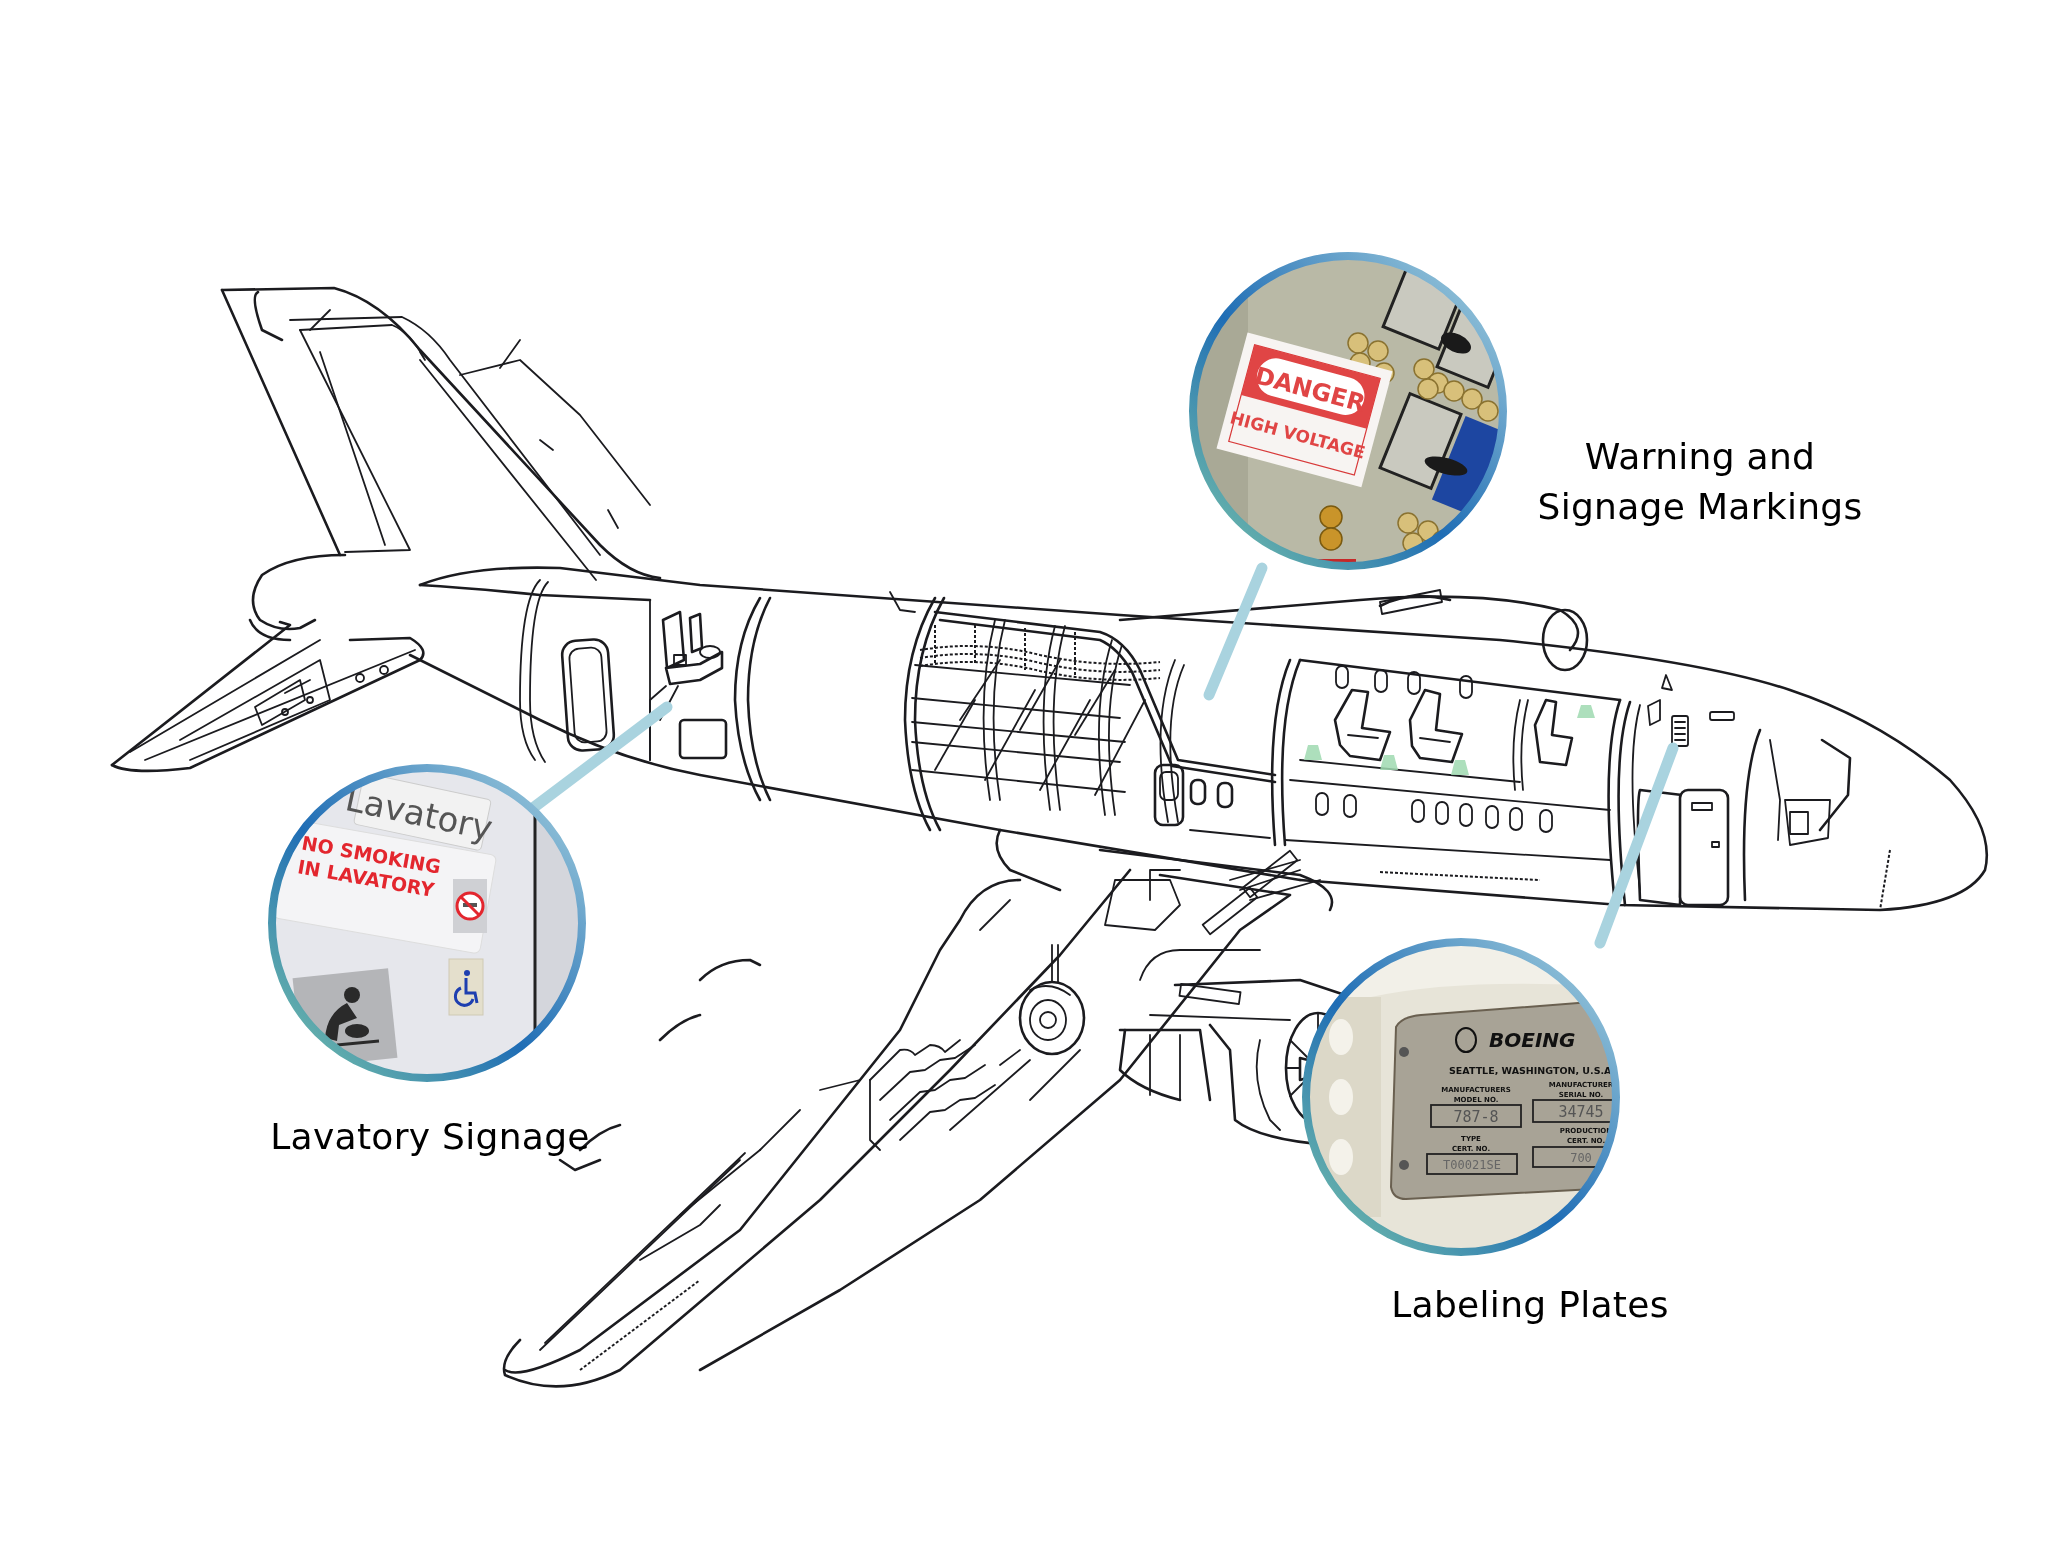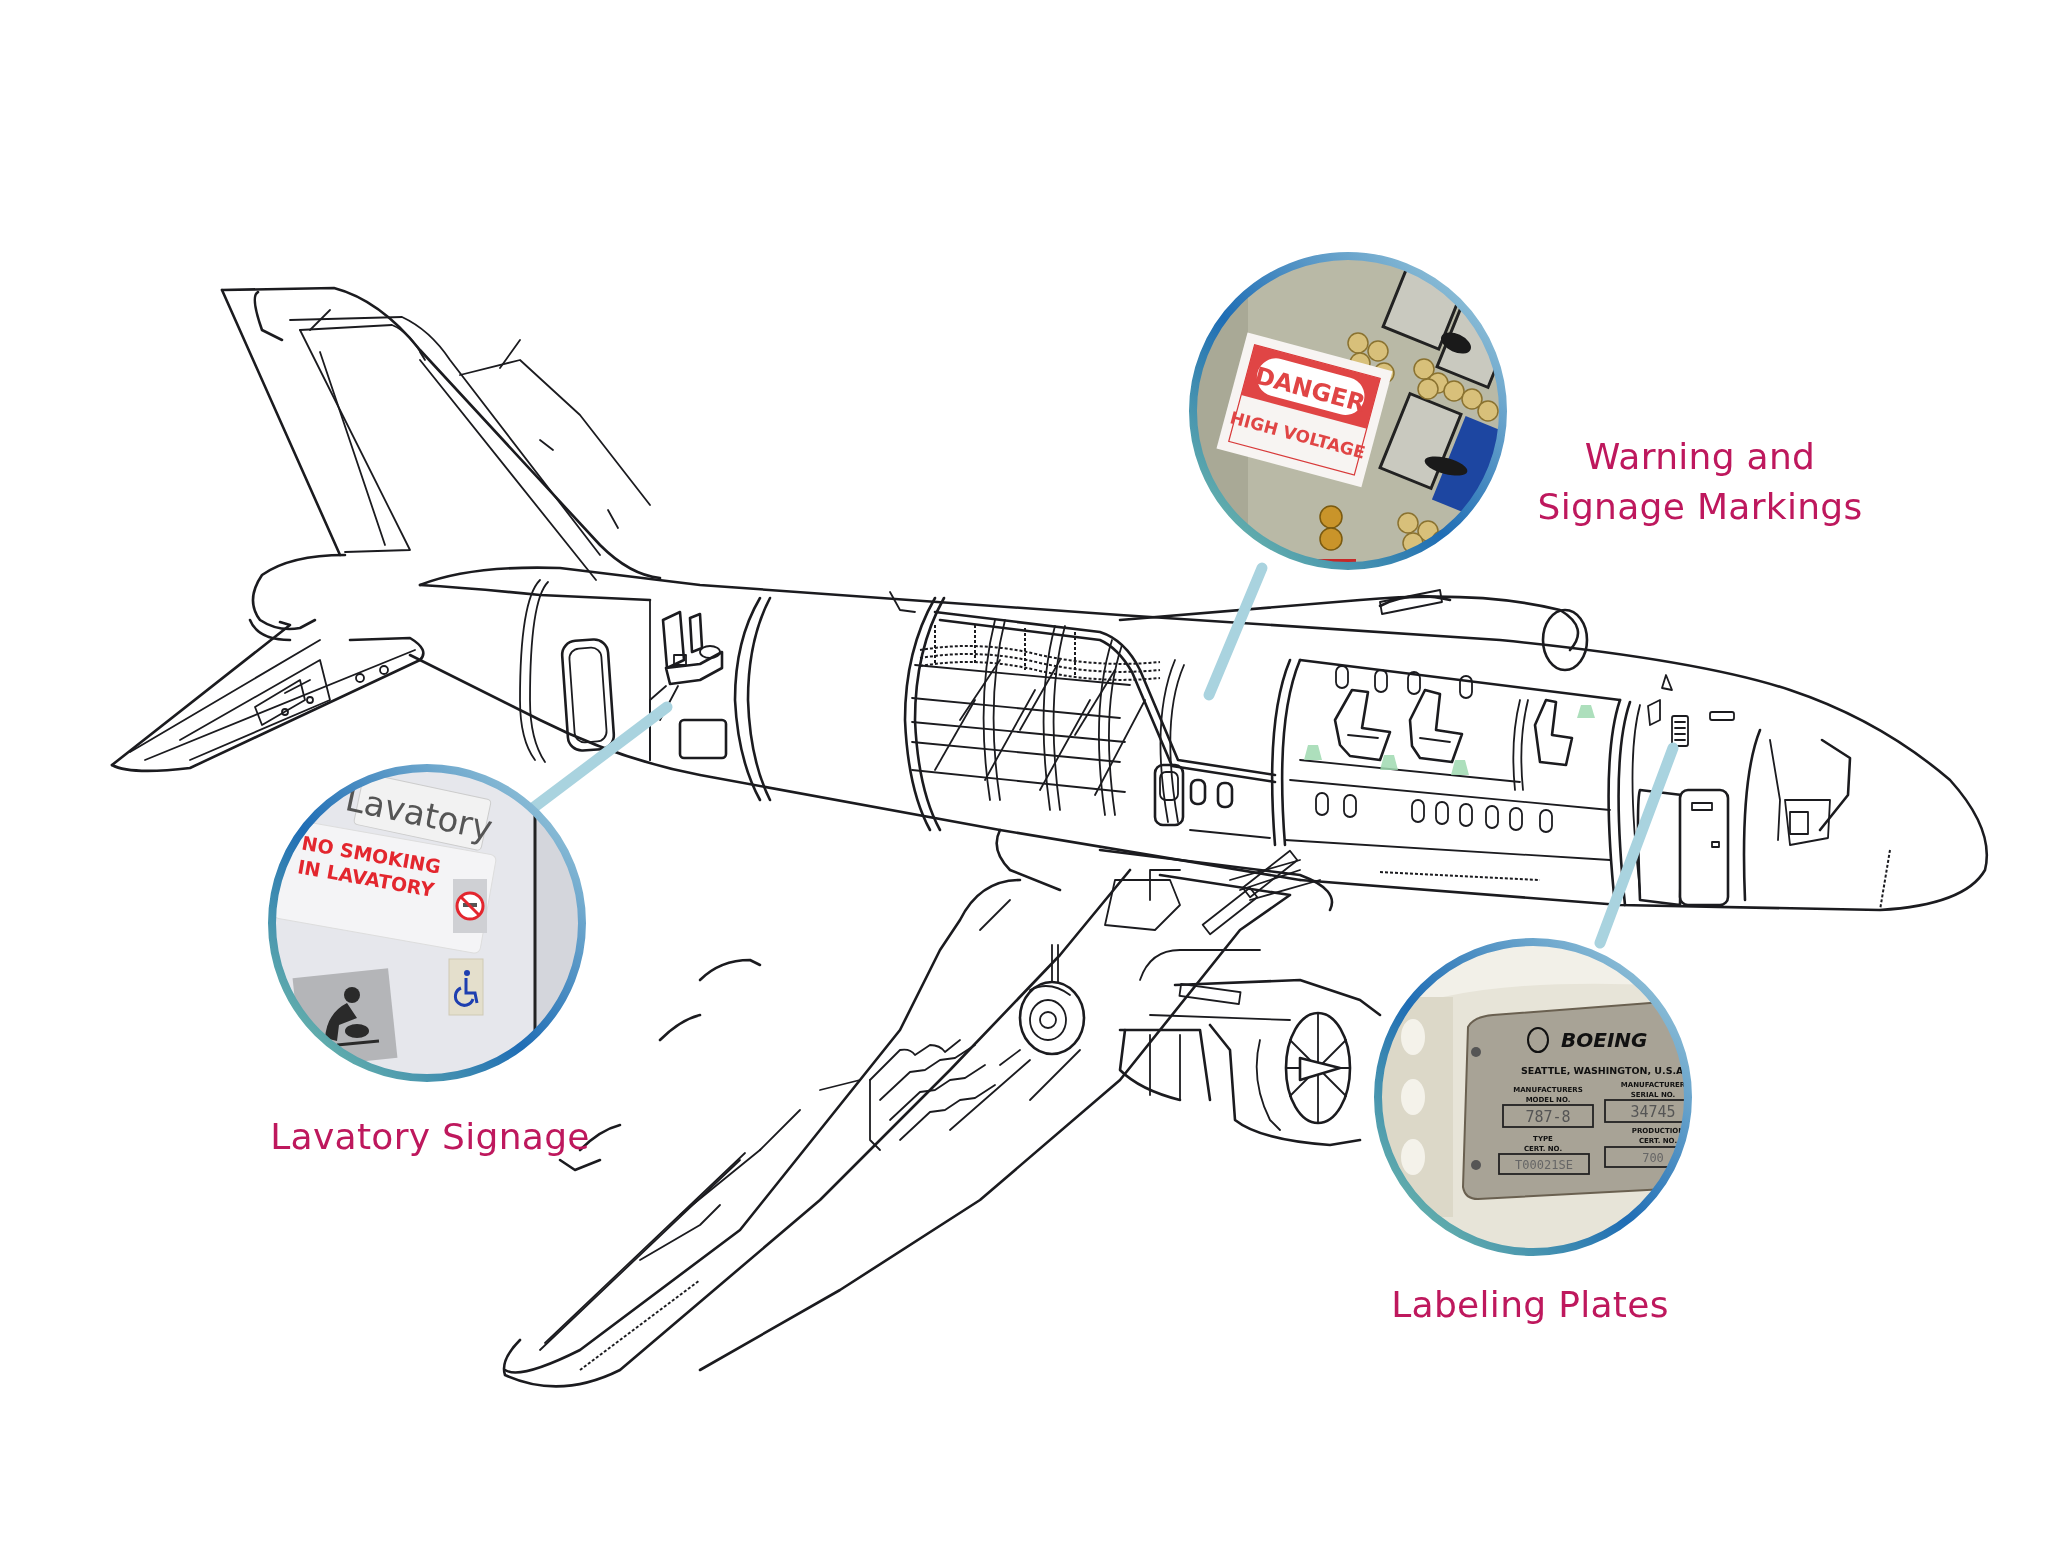--- a/index.html
+++ b/index.html
@@ -10,21 +10,21 @@
   .plane-svg .ln { fill: none; stroke: #1b1b1f; stroke-width: 2.6; stroke-linejoin: round; stroke-linecap: round; }
   .plane-svg .thin { fill: none; stroke: #1b1b1f; stroke-width: 1.8; stroke-linejoin: round; stroke-linecap: round; }
   .plane-svg .dash { fill: none; stroke: #1b1b1f; stroke-width: 2; stroke-dasharray: 3 2; }
   .plane-svg .fillw { fill: #ffffff; stroke: #1b1b1f; stroke-width: 2.6; stroke-linejoin: round; }
   .plane-svg .glow { fill: #9fd9b0; opacity: 0.85; }
   .connector { stroke: #a9d3df; stroke-width: 11; stroke-linecap: round; fill: none; }
 
   .callout { position: absolute; border-radius: 50%; overflow: hidden; }
   .callout svg { display: block; }
 
-  .label { position: absolute; color: #be185d; font-family: "DejaVu Sans", sans-serif;
+  .label { position: absolute; color: #000000; font-family: "DejaVu Sans", sans-serif;
            font-size: 36px; line-height: 50px; letter-spacing: 0.3px; text-align: center; }
   .label span { display: block; }
 </style>
 </head>
 <body>
 
 <div id="stage">
 
   <svg class="plane-svg" width="2061" height="1566" viewBox="0 0 2061 1566">
     <defs>
@@ -389,21 +389,21 @@
           <circle cx="85" cy="232" r="8" fill="#2a2a2a"></circle>
           <path d="M80,240 Q60,250 58,275 L70,278 L72,262 L90,255 Z" fill="#2a2a2a"></path>
           <ellipse cx="90" cy="268" rx="12" ry="7" fill="#2a2a2a"></ellipse>
           <line x1="70" y1="282" x2="112" y2="278" stroke="#2a2a2a" stroke-width="3"></line>
         </g>
       </g>
       <circle cx="160" cy="160" r="155" fill="none" stroke="url(#ringB)" stroke-width="8"></circle>
     </svg>
   </div>
 
-  <div class="callout" style="left:1373px; top:937px; width:320px; height:320px;">
+  <div class="callout" style="left:1301px; top:937px; width:320px; height:320px;">
     <svg width="320" height="320" viewBox="0 0 320 320">
       <defs>
         <linearGradient id="ringC" x1="0" y1="1" x2="1" y2="0">
           <stop offset="0" stop-color="#7cc7a8"></stop>
           <stop offset="0.45" stop-color="#1f6db5"></stop>
           <stop offset="1" stop-color="#a9d3df"></stop>
         </linearGradient>
         <clipPath id="clipC">
             <circle cx="160" cy="160" r="152"></circle>
           </clipPath>

